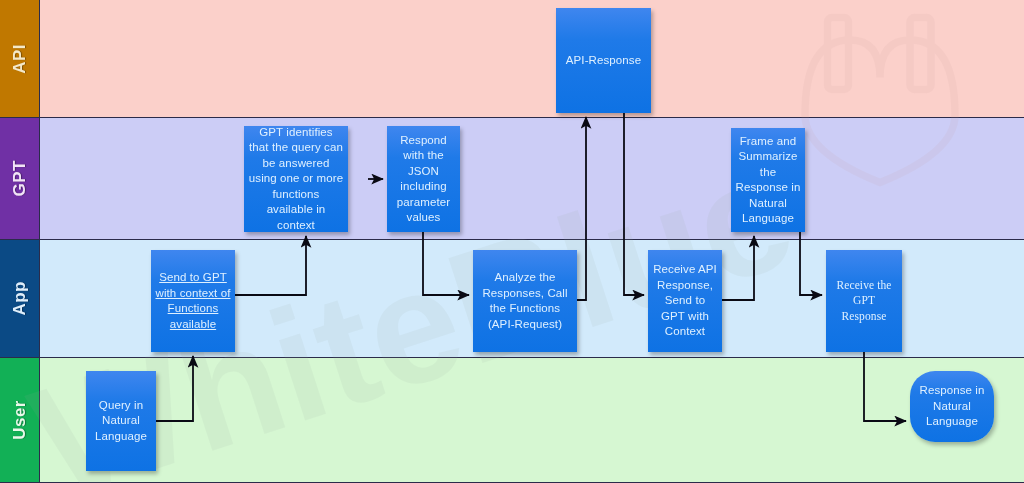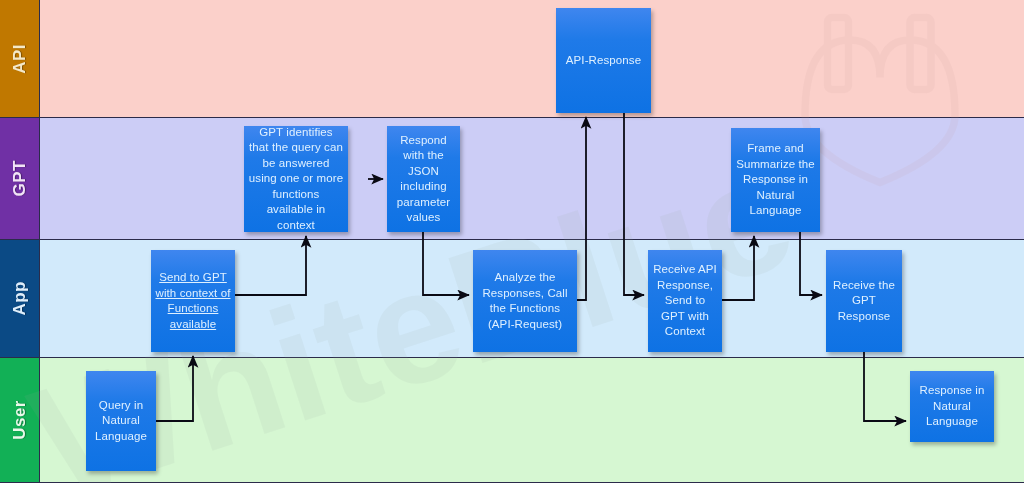--- a/index.html
+++ b/index.html
@@ -160,36 +160,36 @@
   <div id="node-layer">
       <div class="node" style="left: 556px; top: 8px; width: 95px; height: 105px;">
         <span>API-Response</span>
       </div>
       <div class="node" style="left: 244px; top: 126px; width: 104px; height: 106px;">
         <span>GPT identifies that the query can be answered using one or more functions available in context</span>
       </div>
       <div class="node" style="left: 387px; top: 126px; width: 73px; height: 106px;">
         <span>Respond with the JSON including parameter values</span>
       </div>
-      <div class="node" style="left: 731px; top: 128px; width: 89px; height: 104px;">
+      <div class="node" style="left: 731px; top: 128px; width: 74px; height: 104px;">
         <span>Frame and Summarize the Response in Natural Language</span>
       </div>
       <div class="node" style="left: 151px; top: 250px; width: 84px; height: 102px; text-decoration: underline;">
         <span>Send to GPT with context of Functions available</span>
       </div>
       <div class="node" style="left: 473px; top: 250px; width: 104px; height: 102px;">
         <span>Analyze the Responses, Call the Functions (API-Request)</span>
       </div>
       <div class="node" style="left: 648px; top: 250px; width: 74px; height: 102px;">
         <span>Receive API Response, Send to GPT with Context</span>
       </div>
-      <div class="node" style="left: 826px; top: 250px; width: 76px; height: 102px;">
+      <div class="node" style="left: 826px; top: 250px; width: 76px; height: 102px; font-family: Liberation Serif, serif;">
         <span>Receive the GPT Response</span>
       </div>
       <div class="node" style="left: 86px; top: 371px; width: 70px; height: 100px;">
         <span>Query in Natural Language</span>
       </div>
-      <div class="node" style="left: 910px; top: 371px; width: 84px; height: 71px;">
+      <div class="node" style="left: 910px; top: 371px; width: 84px; height: 71px; border-radius: 25px;">
         <span>Response in Natural Language</span>
       </div>
     </div>
 
 </div>
 
 </body></html>

